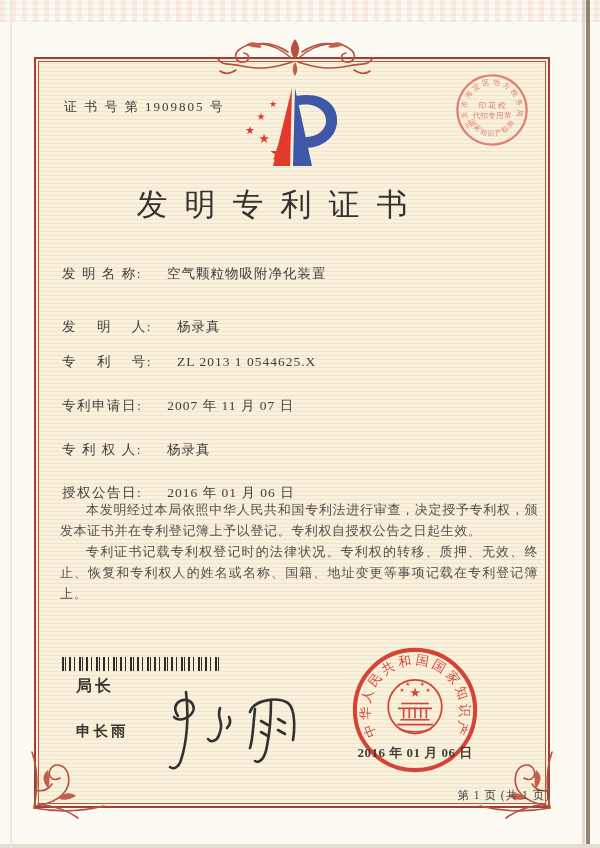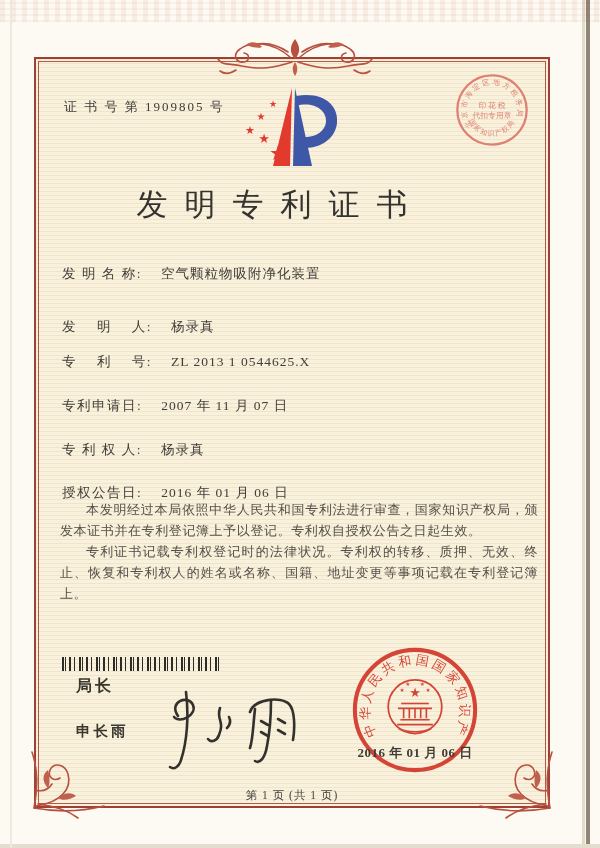--- a/index.html
+++ b/index.html
@@ -26,38 +26,38 @@
     background:
       repeating-linear-gradient(180deg, rgba(206,140,112,.14) 0 1px, rgba(206,140,112,0) 1px 4px),
       #f8f1db;}
   .frame::after{content:"";position:absolute;inset:2px;border:1px solid #b2594a;pointer-events:none;}
   
   .cert-no{left:64px;top:98px;font-size:13px;letter-spacing:2px;color:#3e3c38;}
   .title-wrap{left:34px;top:184px;width:476px;text-align:center;}
   .title{font-size:31px;letter-spacing:17px;padding-left:17px;color:#343330;font-weight:500;}
   .field-row{left:62px;font-size:13.5px;color:#403e3a;white-space:nowrap;}
   .field-row .lbl{letter-spacing:1.5px;}
-  .field-row .val{margin-left:19px;letter-spacing:1px;}
+  .field-row .val{margin-left:25px;letter-spacing:1px;}
   .r0{top:265px;} .r1{top:318px;} .r2{top:353px;text-align:center;} .r3{top:397px;} .r4{top:441px;} .r5{top:484px;}
   .body-text{left:60px;top:499px;width:478px;font-size:13px;line-height:21px;
     color:#53504a;text-align:justify;}
   .body-text p{margin:0;text-indent:2em;letter-spacing:.6px;}
   .barcode{left:62px;top:657px;width:158px;height:14px;
     background:
       repeating-linear-gradient(90deg,#2e2c28 0 2px,transparent 2px 3px,#2e2c28 3px 4px,transparent 4px 7px,#2e2c28 7px 9px,transparent 9px 12px,#2e2c28 12px 13px,transparent 13px 17px);}
   .director-title{left:76px;top:676px;font-size:16px;color:#39372f;letter-spacing:3px;font-weight:600;
     font-family:"Liberation Sans","DejaVu Sans",sans-serif;}
   .director-name{left:76px;top:722px;font-size:14.5px;color:#39372f;letter-spacing:3px;font-weight:600;
     font-family:"Liberation Sans","DejaVu Sans",sans-serif;text-align:right;}
   .signature{left:150px;top:686px;}
   .seal{left:350px;top:645px;opacity:.93;}
   .seal-date{left:346px;top:744px;width:138px;text-align:center;font-size:13px;font-weight:600;
     color:#3f3d38;letter-spacing:.5px;white-space:nowrap;}
   .tax-stamp{left:454px;top:72px;opacity:.88;}
-  .footer{left:34px;top:788px;width:516px;text-align:center;font-size:11.5px;color:#454340;letter-spacing:1px;}
+  .footer{left:34px;top:788px;width:516px;text-align:right;font-size:11.5px;color:#454340;letter-spacing:1px;}
   .ornament-top{left:202px;top:36px;}
   .flourish-bl{left:28px;top:740px;}
   .flourish-br{left:472px;top:740px;transform:scaleX(-1);}
   .logo{left:240px;top:86px;}
   svg{display:block;}
 </style>
 </head>
 <body>
 
 <div>
@@ -141,21 +141,21 @@
     <span class="lbl">专利申请日:</span><span class="val">2007 年 11 月 07 日</span>
   </div>
   <div class="abs field-row r4">
     <span class="lbl">专 利 权 人:</span><span class="val">杨录真</span>
   </div>
   <div class="abs field-row r5">
     <span class="lbl">授权公告日:</span><span class="val">2016 年 01 月 06 日</span>
   </div>
 
   <div class="abs body-text">
-    <p>本发明经过本局依照中华人民共和国专利法进行审查，国家知识产权局，颁发本证书并在专利登记簿上予以登记。专利权自授权公告之日起生效。</p>
+    <p>本发明经过本局依照中华人民共和国专利法进行审查，决定授予专利权，颁发本证书并在专利登记簿上予以登记。专利权自授权公告之日起生效。</p>
     <p>专利证书记载专利权登记时的法律状况。专利权的转移、质押、无效、终止、恢复和专利权人的姓名或名称、国籍、地址变更等事项记载在专利登记簿上。</p>
   </div>
 
   <div class="abs barcode"></div>
 
   <div class="abs director-title">局长</div>
   <div class="abs director-name">申长雨</div>
 
   <svg class="abs signature" width="170" height="92" viewBox="0 0 170 92">
     <g fill="none" stroke="#33312d" stroke-width="2.6" stroke-linecap="round">

